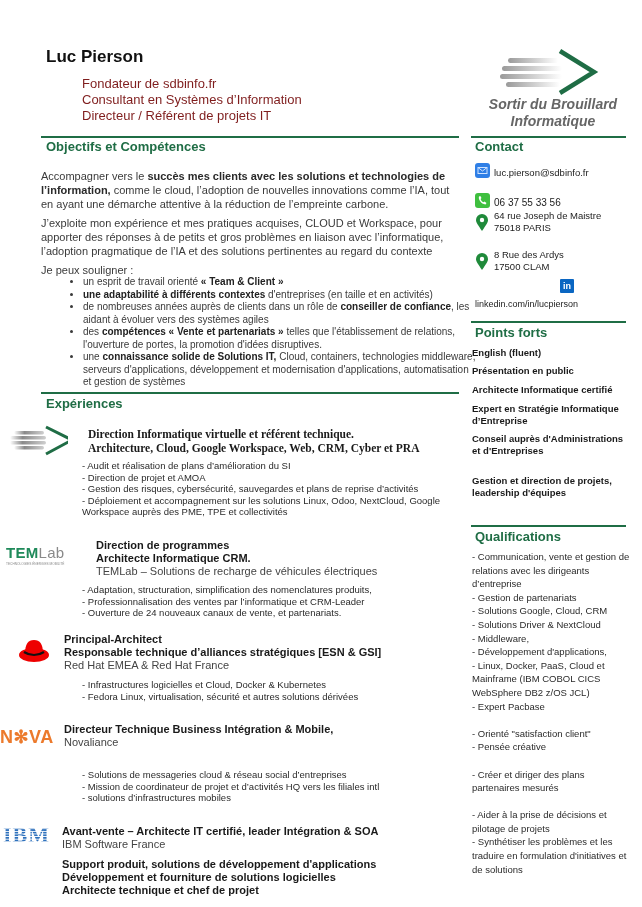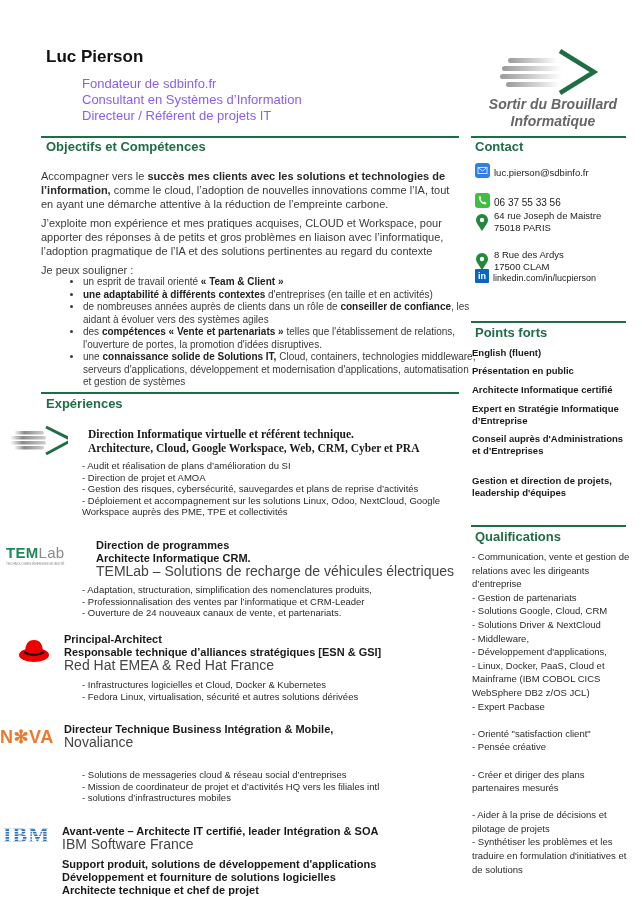--- a/index.html
+++ b/index.html
@@ -1,35 +1,35 @@
 <!DOCTYPE html>
 <html><head>
 <meta charset="utf-8">
 <style>
   html, body { margin:0; padding:0; background:#ffffff; }
   body { width:642px; height:907px; position:relative; overflow:hidden; font-family:"Liberation Sans", sans-serif; color:#1a1a1a; }
   .abs { position:absolute; }
   .name { left:46px; top:47px; font-size:17px; font-weight:bold; color:#111; }
-  .subtitle { left:82px; font-size:13px; color:#8b5cf6; line-height:16px; }
+  .subtitle { left:82px; font-size:13px; color:#7f1d1d; line-height:16px; }
   .section-rule { position:absolute; height:2px; background:#1f6d45; }
   .section-title { position:absolute; font-size:13px; font-weight:bold; color:#1f6d45; }
   .body-text { position:absolute; font-size:11px; color:#3a3a3a; line-height:14px; }
   .body-text b { color:#2a2a2a; }
   .bullets { position:absolute; left:68px; width:395px; margin:0; padding:0 0 0 15px; font-size:10px; color:#3a3a3a; line-height:12.5px; }
   .bullets li { margin:0; padding:0; }
   .bullets b { color:#222; }
   .brand-text { left:478px; top:96px; width:150px; text-align:center; font-size:14px; font-weight:bold; font-style:italic; color:#666; line-height:17px; }
   .contact-row { position:absolute; left:475px; font-size:9.5px; color:#222; display:flex; align-items:flex-end; }
   .contact-icon { width:15px; height:15px; border-radius:3px; display:inline-block; margin-right:4px; flex-shrink:0; }
   .pf-item { position:absolute; left:472px; width:160px; font-size:9.5px; font-weight:bold; color:#1a1a1a; line-height:12px; }
   .qual { position:absolute; left:472px; top:550px; width:158px; font-size:9.5px; color:#2a2a2a; line-height:13.6px; }
   .qual div { min-height:13.6px; }
   .exp-title-serif { font-family:"Liberation Serif", serif; font-weight:bold; font-size:11.5px; color:#1a1a1a; line-height:14px; }
   .exp-title { font-weight:bold; font-size:11px; color:#1a1a1a; line-height:13px; }
-  .exp-company { font-size:14px; color:#444; line-height:13px; }
+  .exp-company { font-size:11px; color:#444; line-height:13px; }
   .exp-lines { font-size:9.5px; color:#2a2a2a; line-height:11.5px; }
 </style>
 </head>
 <body>
 
 <div class="abs name">Luc Pierson</div>
 <div class="abs subtitle" style="top:76px;">Fondateur de sdbinfo.fr</div>
 <div class="abs subtitle" style="top:92px;">Consultant en Systèmes d’Information</div>
 <div class="abs subtitle" style="top:108px;">Directeur / Référent de projets IT</div>
 
@@ -190,21 +190,21 @@
     <svg width="14" height="18">
         <path d="M7,17 C3,11 1,8.5 1,6 A6,6 0 0 1 13,6 C13,8.5 11,11 7,17 Z" fill="#1f8a3a"></path>
         <circle cx="7" cy="6" r="2.2" fill="#fff"></circle>
       </svg>
   </span>
   <div style="margin-top:6px; line-height:12px; font-size:9.5px;">
     <div>8 Rue des Ardys</div>
     <div>17500   CLAM</div>
   </div>
 </div>
-<div class="contact-row" style="top:267px;">
+<div class="contact-row" style="top:279px;flex-direction:column;">
   <span class="contact-icon" style="background:#0a66c2; border-radius:1px; width:14px; height:14px; color:#fff; font-weight:bold; font-size:9px; text-align:center; line-height:14px;">in</span>
   <span style="margin-top:6px; font-size:9px;">linkedin.com/in/lucpierson</span>
 </div>
 
 <div class="section-rule" style="left:471px; top:321px; width:155px;"></div>
 <div class="section-title" style="left:475px; top:325px;">Points forts</div>
 <div class="pf-item" style="top:347px;">English (fluent)</div>
 <div class="pf-item" style="top:365px;">Présentation en public</div>
 <div class="pf-item" style="top:384px;">Architecte Informatique certifié</div>
 <div class="pf-item" style="top:403px;">Expert en Stratégie Informatique d’Entreprise</div>

